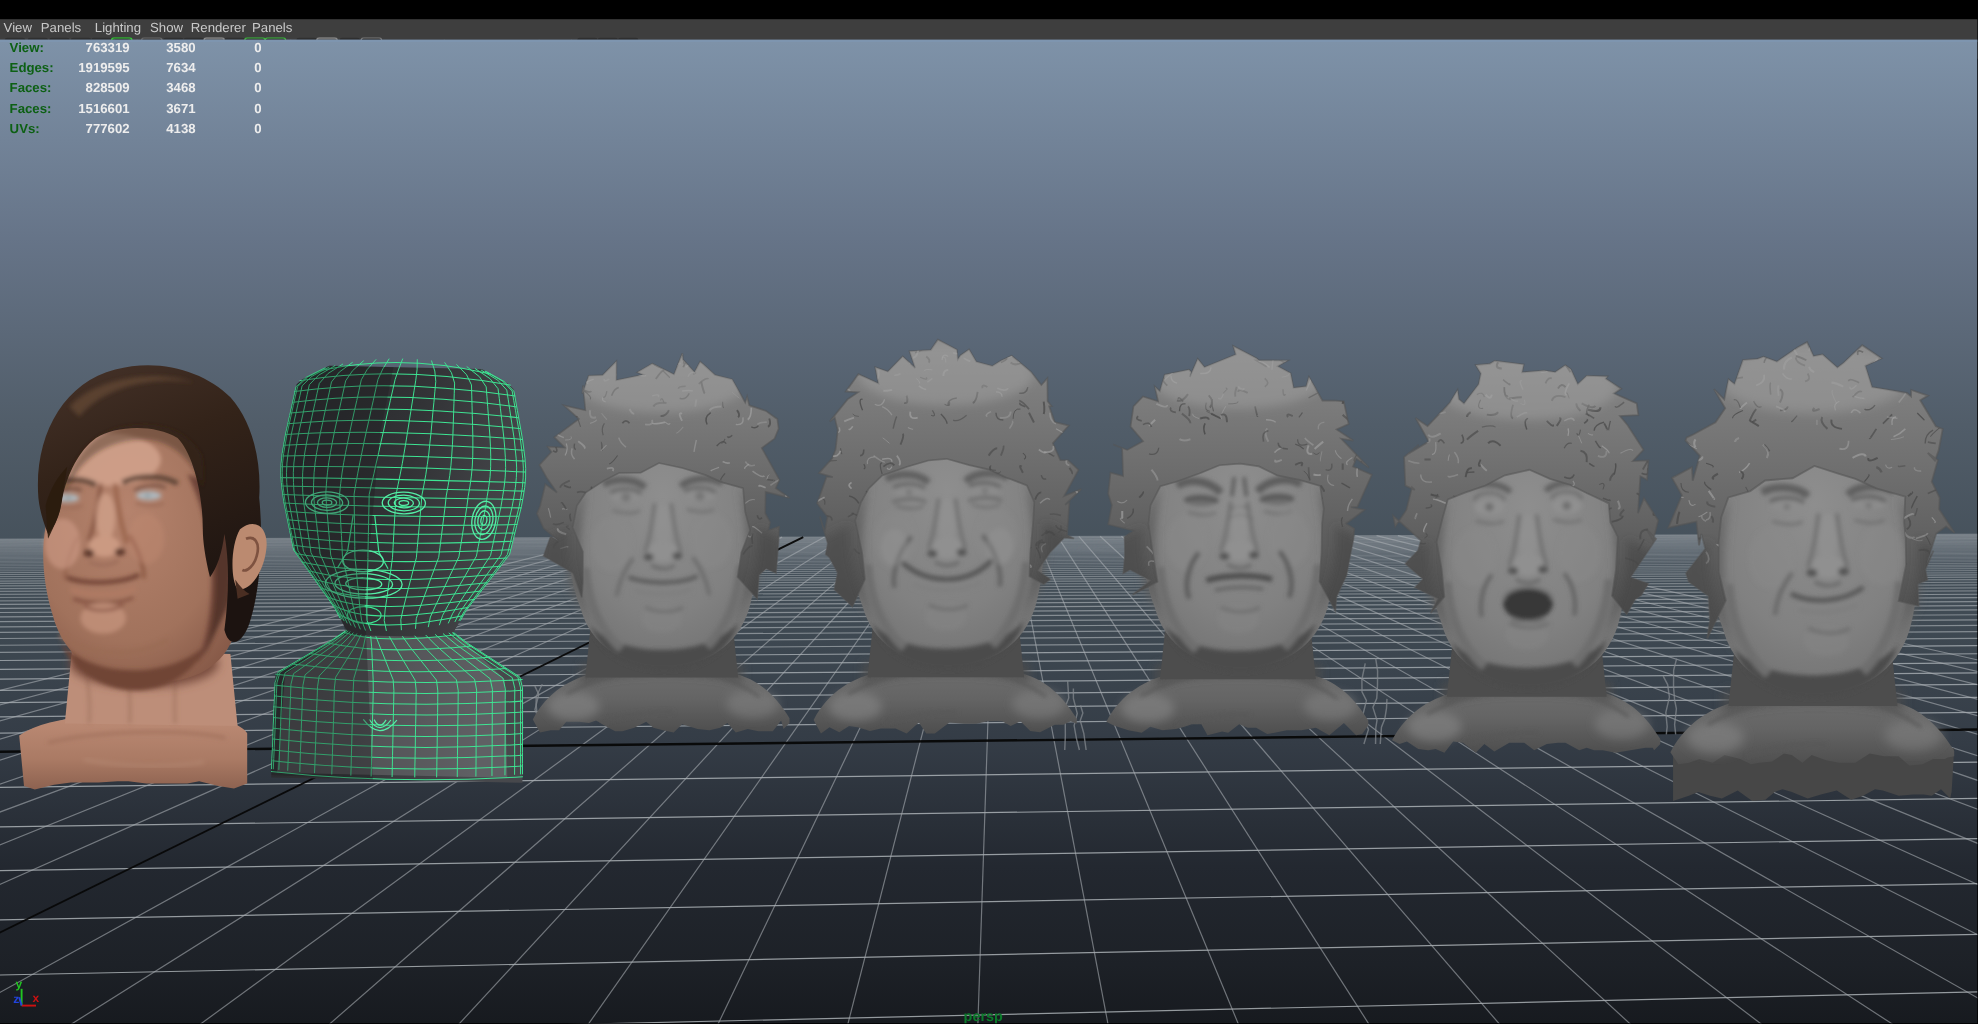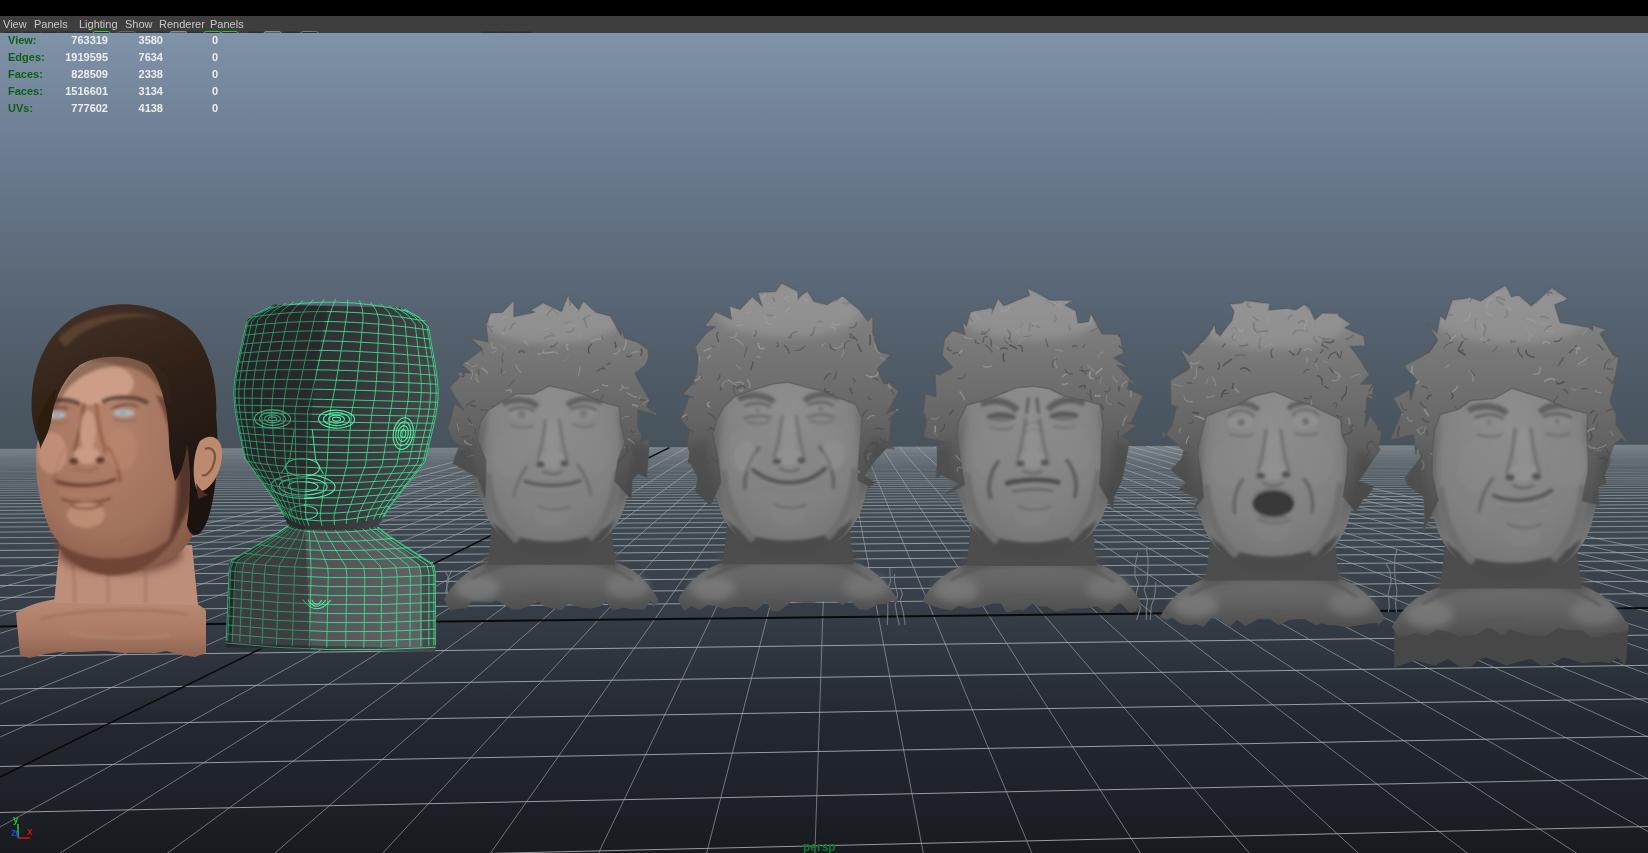--- a/index.html
+++ b/index.html
@@ -128,25 +128,25 @@
 <div class="hud hl" style="left:8px;top:34px">View:</div>
 <div class="hud hn" style="left:38px;top:34px">763319</div>
 <div class="hud hn" style="left:93px;top:34px">3580</div>
 <div class="hud hn" style="left:148px;top:34px">0</div>
 <div class="hud hl" style="left:8px;top:51px">Edges:</div>
 <div class="hud hn" style="left:38px;top:51px">1919595</div>
 <div class="hud hn" style="left:93px;top:51px">7634</div>
 <div class="hud hn" style="left:148px;top:51px">0</div>
 <div class="hud hl" style="left:8px;top:68px">Faces:</div>
 <div class="hud hn" style="left:38px;top:68px">828509</div>
-<div class="hud hn" style="left:93px;top:68px">2338</div>
+<div class="hud hn" style="left:93px;top:68px">3468</div>
 <div class="hud hn" style="left:148px;top:68px">0</div>
 <div class="hud hl" style="left:8px;top:85px">Faces:</div>
 <div class="hud hn" style="left:38px;top:85px">1516601</div>
-<div class="hud hn" style="left:93px;top:85px">3134</div>
+<div class="hud hn" style="left:93px;top:85px">3671</div>
 <div class="hud hn" style="left:148px;top:85px">0</div>
 <div class="hud hl" style="left:8px;top:102px">UVs:</div>
 <div class="hud hn" style="left:38px;top:102px">777602</div>
 <div class="hud hn" style="left:93px;top:102px">4138</div>
 <div class="hud hn" style="left:148px;top:102px">0</div>
 <svg id="vp" viewBox="0 0 1648 818" xmlns="http://www.w3.org/2000/svg">
 <defs>
 <linearGradient id="bg" x1="0" y1="0" x2="0" y2="1">
   <stop offset="0" stop-color="#7e92a8"></stop>
   <stop offset="0.20" stop-color="#667488"></stop>

